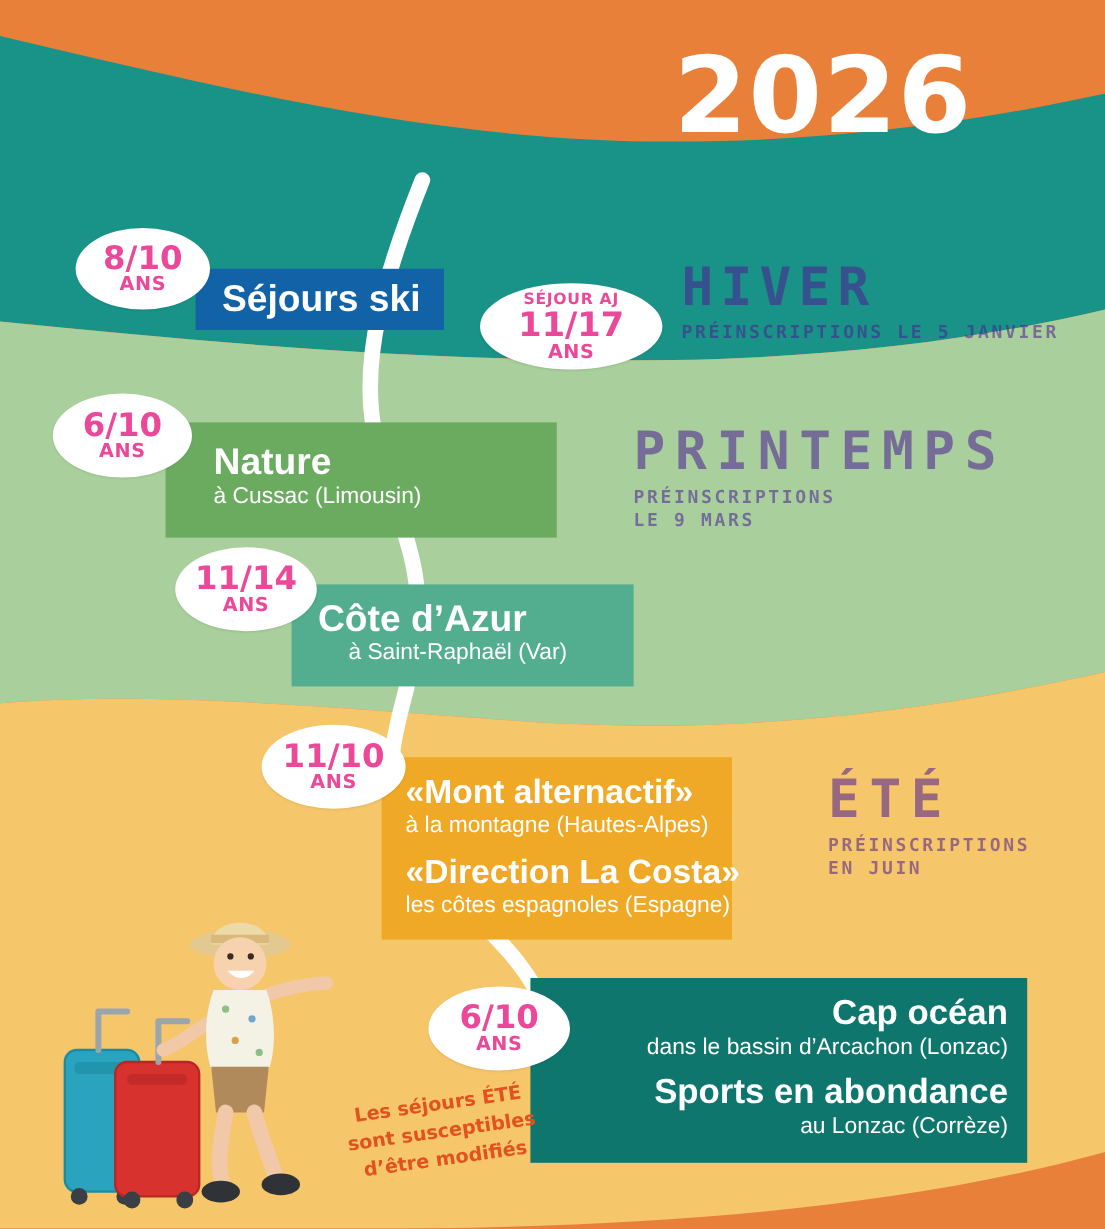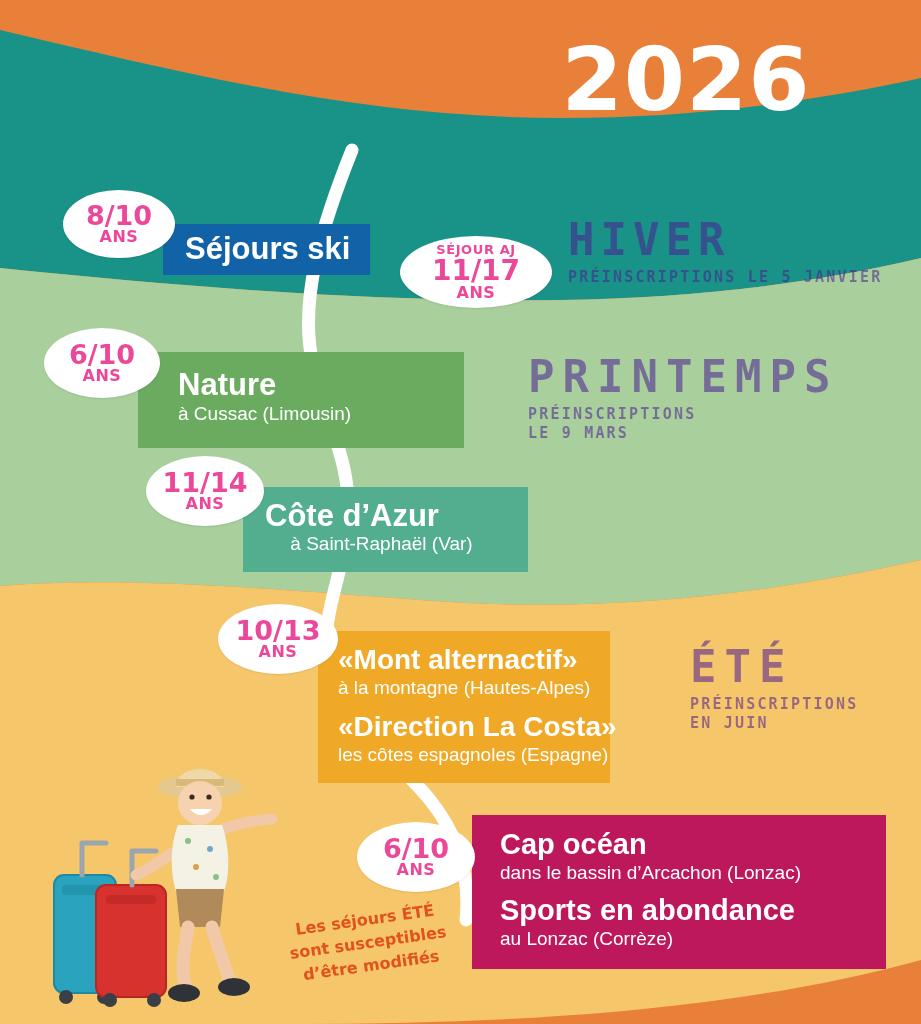--- a/index.html
+++ b/index.html
@@ -115,24 +115,25 @@
     top: 631px; left: 318px;
     background: #efa927;
     padding: 14px 18px 16px 20px;
     width: 292px;
   }
   #stay-ete-block .title { font-size: 28px; }
   #stay-ete-block .sub { margin-top: 2px; }
   #stay-ete-block .gap { height: 12px; }
 
   #stay-ocean-block {
-    top: 815px; left: 472px;
-    background: #be185d;
+    top: 815px; left: 442px;
+    background: #0f766e;
     padding: 14px 16px 18px 28px;
     width: 414px;
+    text-align: right;
   }
   #stay-ocean-block .title { font-size: 29px; }
   #stay-ocean-block .sub { margin-top: 2px; }
   #stay-ocean-block .gap { height: 10px; }
 
   
   .bubble {
     position: absolute;
     background: #ffffff;
     border-radius: 50%;
@@ -279,21 +280,21 @@
     <div class="range">6/10</div>
     <div class="ans">ANS</div>
   </div>
 
   <div class="bubble" id="bubble-azur">
     <div class="range">11/14</div>
     <div class="ans">ANS</div>
   </div>
 
   <div class="bubble" id="bubble-mont">
-    <div class="range">10/13</div>
+    <div class="range">11/10</div>
     <div class="ans">ANS</div>
   </div>
 
   <div class="bubble" id="bubble-ocean">
     <div class="range">6/10</div>
     <div class="ans">ANS</div>
   </div>
 
   <div class="note">Les séjours ÉTÉ sont susceptibles d’être modifiés</div>
 

